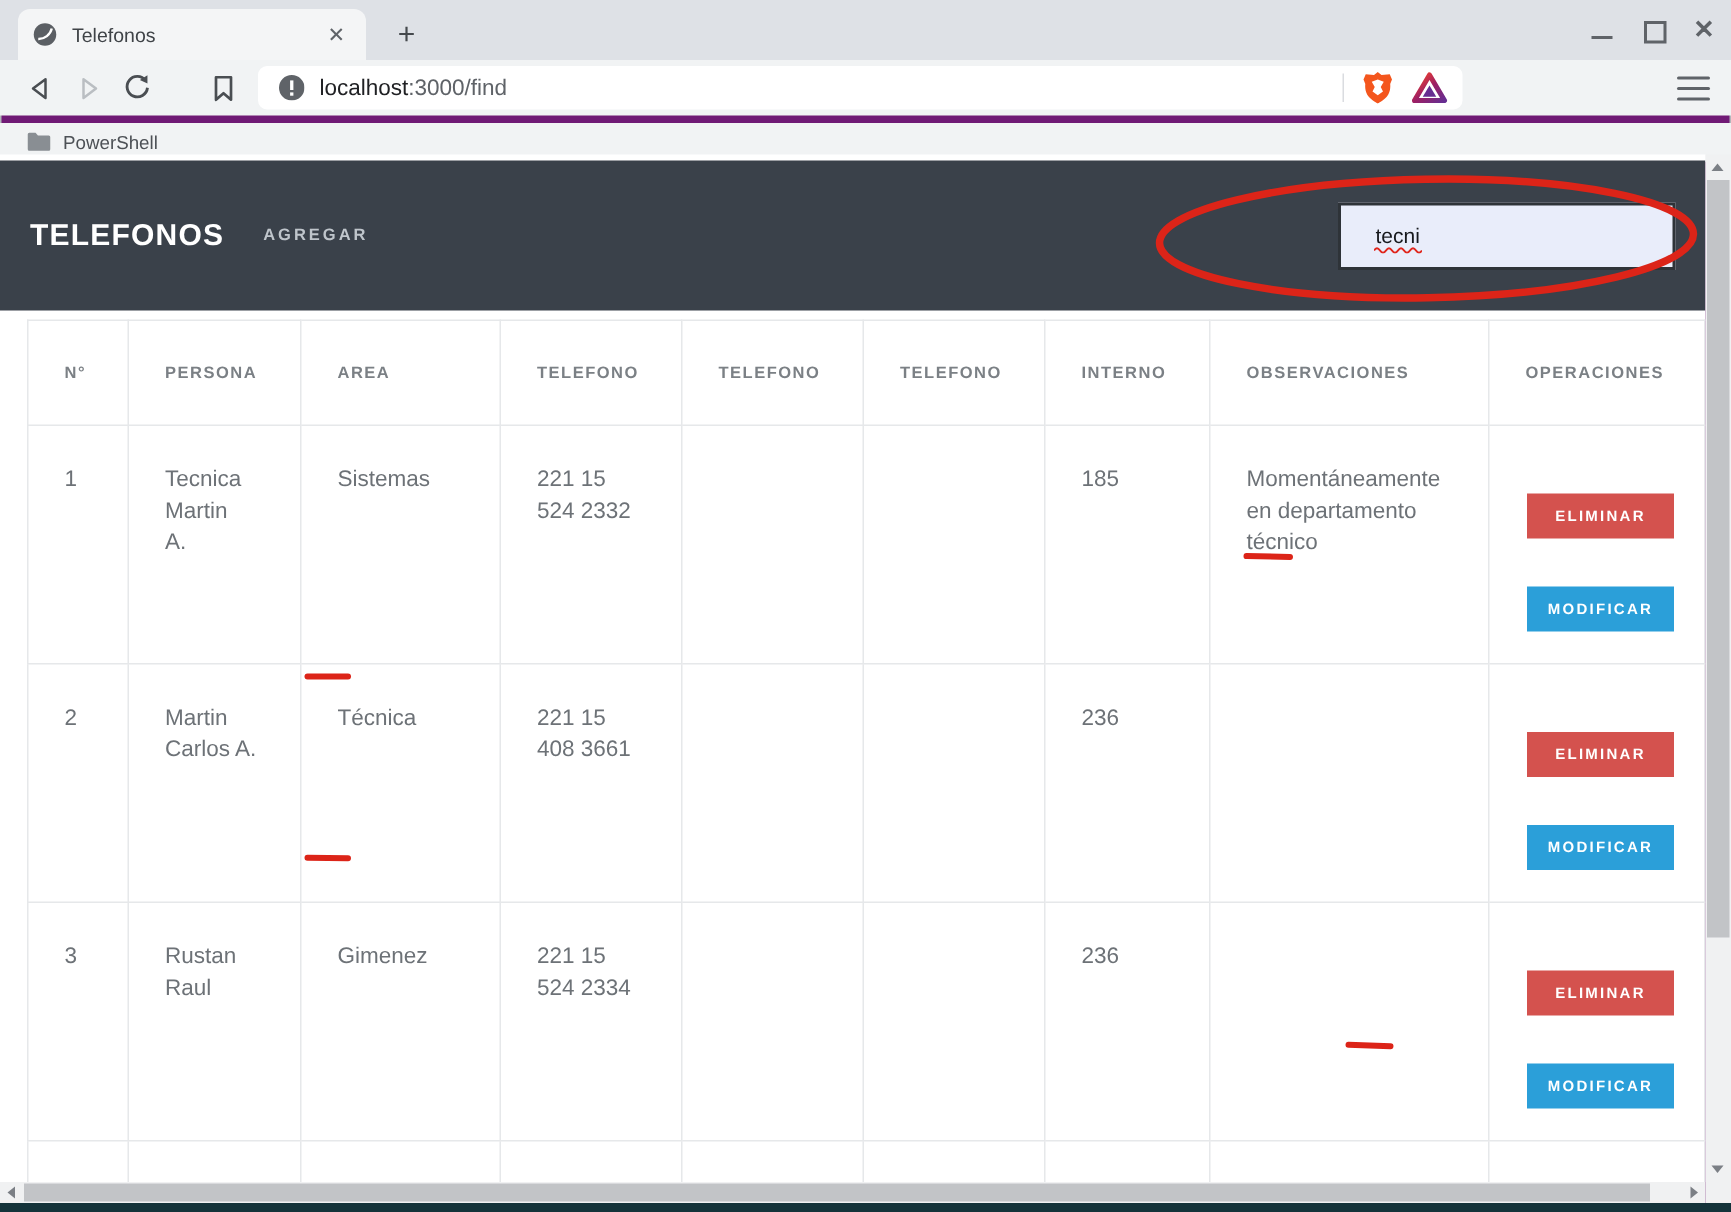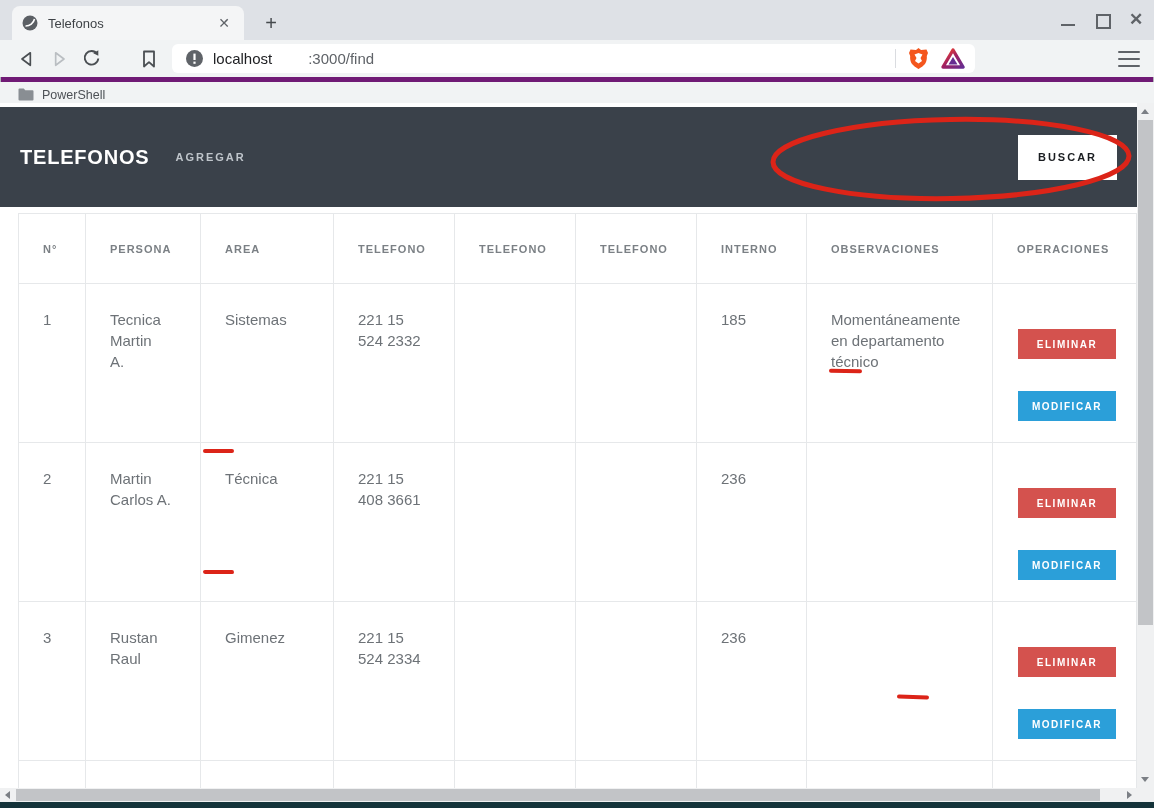--- a/index.html
+++ b/index.html
@@ -18,21 +18,21 @@
   .wc-max::after { content:""; position:absolute; left:4px; top:4px; width:11px; height:11px; border:2px solid #5f6368; }
   .wc-close { color:#5f6368; font-size:17px; line-height:20px; text-align:center; font-weight:bold; }
 
   .toolbar { position:absolute; top:40px; left:0; width:1154px; height:37px; background:#f1f3f4; display:flex; align-items:center; }
   .navbtn { width:30px; height:30px; display:flex; align-items:center; justify-content:center; cursor:pointer; }
   .b-back { margin-left:12px; } .b-fwd { margin-left:2px; } .b-reload { margin-left:2px; }
   .b-bm { margin-left:28px; }
   .addressbar { margin-left:8px; width:803px; height:29px; background:#ffffff; border-radius:6px; display:flex; align-items:center; padding:0 10px; }
   .siteinfo { width:17px; height:17px; margin-left:4px; flex:none; }
   .urltext { font-size:15px; margin-left:10px; color:#202124; white-space:nowrap; }
-  .urlpath { color:#5f6368;padding-left:36px; }
+  .urlpath { color:#5f6368; }
   .ab-right { margin-left:auto; display:flex; align-items:center; gap:12px; }
   .ab-div { width:1px; height:19px; background:#dadce0; }
   .menu-btn { margin-left:auto; margin-right:14px; width:22px; height:16px; display:flex; flex-direction:column; justify-content:space-between; cursor:pointer; }
   .menu-btn span { display:block; height:2px; background:#5f6368; border-radius:1px; }
 
   .bookmarksbar { position:absolute; top:82px; left:0; width:1154px; height:26px; background:#f1f3f4; border-bottom:1px solid #d4d7db; display:flex; align-items:center; }
   .bm-item { display:flex; align-items:center; gap:8px; margin-left:18px; cursor:pointer; }
   .bm-label { font-size:12.5px; color:#4d5156; }
 
   
@@ -158,21 +158,26 @@
       </svg>
       <span class="bm-label">PowerShell</span>
     </div>
   </div>
 
   <div class="viewport">
     <div class="navbar">
       <div class="brand">TELEFONOS</div>
       <div class="navlink">AGREGAR</div>
       <div class="searchwrap">
-        <button class="buscar">BUSCAR</button>
+        <div class="search-box">
+          <input type="text" spellcheck="false" value="tecni" style="">
+          <svg class="squiggle" width="32" height="5" viewBox="0 0 32 5">
+            <path d="M0 3 q2 -3 4 0 t4 0 t4 0 t4 0 t4 0 t4 0 t4 0 t4 0" fill="none" stroke="#e0261c" stroke-width="1.3"></path>
+          </svg>
+        </div>
       </div>
     </div>
 
     <table>
       <colgroup>
         <col style="width:67px">
           <col style="width:115px">
           <col style="width:133px">
         <col style="width:121px">
           <col style="width:121px">

